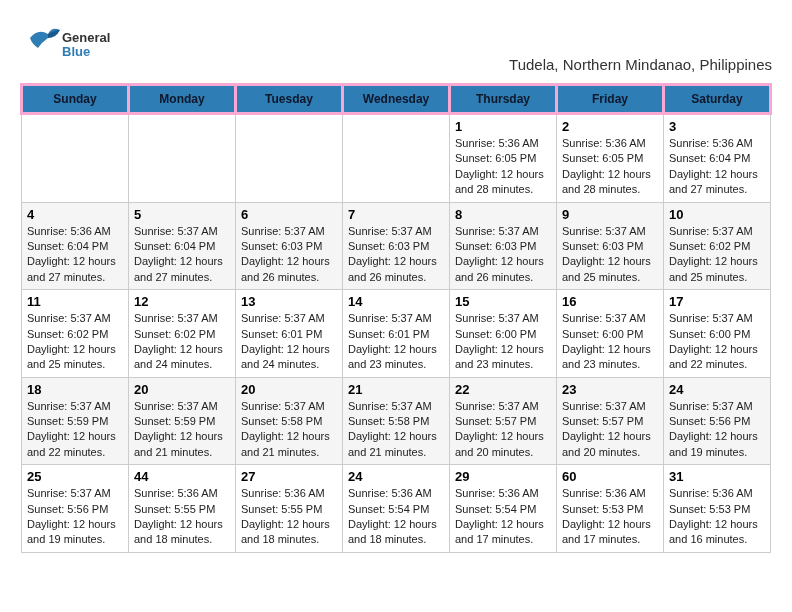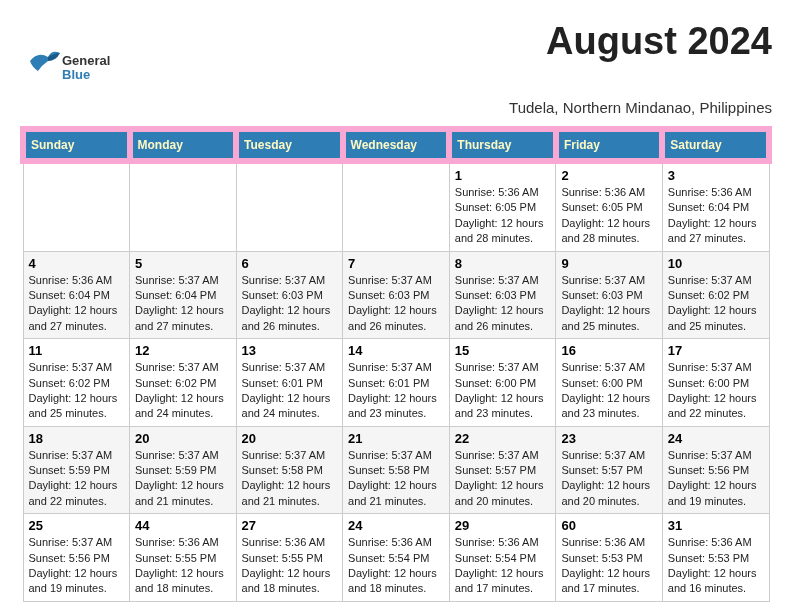--- a/index.html
+++ b/index.html
@@ -5,21 +5,21 @@
     * { box-sizing: border-box; margin: 0; padding: 0; }
     body {
       font-family: Arial, sans-serif;
       background: #fff;
       width: 792px;
       min-height: 612px;
       padding: 20px;
     }
     .header {
       display: flex;
-      align-items: center;
+      align-items: flex-start;
       justify-content: space-between;
       margin-bottom: 10px;
     }
     .logo {
       display: flex;
       flex-direction: column;
       align-items: flex-start;
     }
     .logo-wrapper {
       display: flex;
@@ -39,26 +39,26 @@
       color: #333;
       margin-top: 36px;
     }
     .calendar {
       width: 100%;
       border-collapse: collapse;
       font-size: 11px;
     }
     .calendar th {
       background-color: #2e7db5;
-      color: #fef9c3;
-      text-align: left;
+      color: #0f172a;
+      text-align: center;
       padding: 6px 5px;
       font-size: 12px;
       font-weight: bold;
-      border: 6px solid #f9a8d4;
+      border: 3px solid #f9a8d4;
     }
     .calendar td {
       border: 1px solid #ccc;
       vertical-align: top;
       padding: 4px 5px;
       width: 107px;
       min-height: 80px;
       background: #fff;
     }
     .calendar tr:nth-child(even) td {
@@ -93,21 +93,20 @@
 
         <path d="M10,18 Q18,8 28,14 Q32,6 40,10 Q35,16 28,18 Q22,22 18,28 Q12,24 10,18Z" fill="#2e7db5"></path>
         <path d="M28,14 Q35,10 40,10 Q36,18 28,18Z" fill="#1a5a8a"></path>
 
         <text x="42" y="22" font-size="13" font-weight="bold" fill="#333" font-family="Arial">General</text>
         <text x="42" y="36" font-size="13" font-weight="bold" fill="#2e7db5" font-family="Arial">Blue</text>
       </svg>
     </div>
   </div>
   <div class="title-section">
-    <div class="month-year">August 2024</div>
     <div class="location">Tudela, Northern Mindanao, Philippines</div>
   </div>
 </div>
 
 <table class="calendar">
   <thead>
     <tr>
       <th>Sunday</th>
       <th>Monday</th>
       <th>Tuesday</th>

